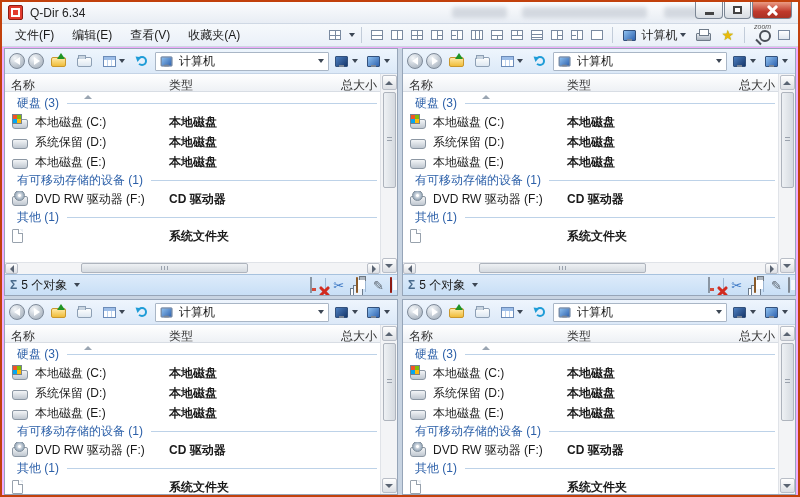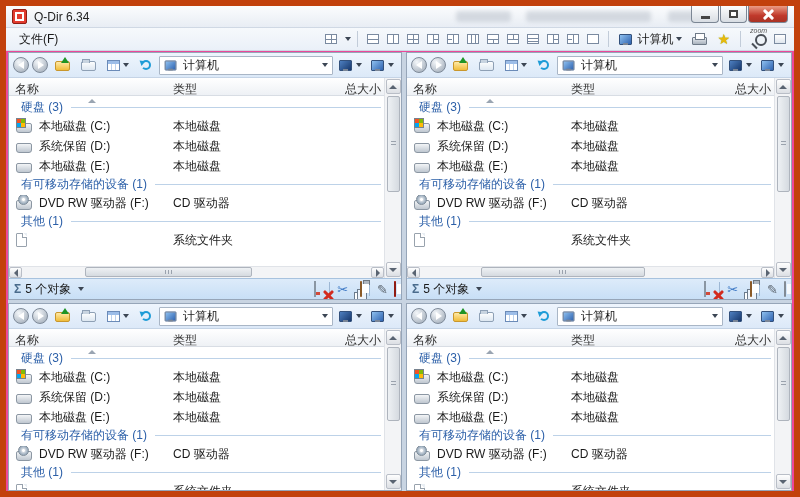--- a/index.html
+++ b/index.html
@@ -1,18 +1,18 @@
 <!DOCTYPE html>
 <html><head>
 <meta charset="utf-8">
 <style>
 * { box-sizing: border-box; margin: 0; padding: 0; }
 html,body { width:800px; height:497px; overflow:hidden; }
 body { font-family:"Liberation Sans","DejaVu Sans",sans-serif; font-size:12px; color:#1a1a1a; background:#dfe7f1; }
-.window { position:absolute; inset:0; border:6px solid #c2410c; background:#ec4899; }
+.window { position:absolute; inset:0; border:2px solid #c2410c; background:#f0abfc; }
 
 
 .titlebar { position:relative; height:22px; background:linear-gradient(#fbfcfd,#e8edf4); border-bottom:1px solid #cfd8e4; display:flex; align-items:center; padding-left:6px; }
 .app-logo { width:15px; height:15px; background:#e23b2e; border:1px solid #8f1d14; border-radius:2px; position:relative; margin-right:7px; }
 .app-logo::after { content:""; position:absolute; inset:2px; border:2px solid #fff; }
 .title-text { color:#222; }
 .blur { position:absolute; top:5px; height:11px; border-radius:3px; background:#b6bdc8; filter:blur(2px); opacity:.5; }
 .winbtns { position:absolute; top:0; right:6px; display:flex; gap:1px; }
 .winbtn { height:17px; border:1px solid #7b8694; border-top:none; border-radius:0 0 4px 4px; background:linear-gradient(#fcfdfd,#d8dde3); display:flex; align-items:center; justify-content:center; }
 .winbtn.min { width:28px; } .winbtn.max { width:27px; }
@@ -97,21 +97,21 @@
 
 
 .pbody { flex:1; display:flex; min-height:0; }
 .pmain { flex:1; display:flex; flex-direction:column; min-width:0; }
 .list { flex:1; overflow:hidden; padding-top:3px; }
 .group-hdr { display:flex; align-items:center; height:17px; padding-left:12px; color:#2b5fa8; }
 .g-line { flex:1; height:1px; background:#bdd2e8; margin:0 3px 0 8px; }
 .row { display:flex; align-items:center; height:20px; }
 .cell { overflow:hidden; white-space:nowrap; }
 .c-name { width:158px; display:flex; align-items:center; gap:6px; padding-left:7px; }
-.c-type { width:142px; padding-left:6px; }
+.c-type { width:142px; padding-left:6px;font-weight:bold; }
 
 
 .fic { position:relative; display:inline-block; flex:none; }
 .fic.drive,.fic.drive-c,.fic.dvd { width:17px; height:12px; }
 .fic.drive::before,.fic.drive-c::before,.fic.dvd::before { content:""; position:absolute; left:0; right:1px; top:3px; height:8px; background:linear-gradient(#f3f5f7,#bfc7d0); border:1px solid #8c97a3; border-radius:2px 2px 3px 3px; }
 .fic.drive-c::after { content:""; position:absolute; left:0; top:-2px; width:8px; height:8px;
   background:conic-gradient(#81bc06 0 25%, #ffba08 0 50%, #05a6f0 0 75%, #f35325 0); border:1px solid #77828e; }
 .fic.dvd::after { content:""; position:absolute; left:2px; top:-3px; width:9px; height:9px; border-radius:50%;
   background:radial-gradient(circle,#ffffff 0 1px,#cfd6de 2px,#9fb0c0 4px); border:1px solid #7e8b98; }
 .fic.file { width:11px; height:14px; border:1px solid #98a2ad; background:#fff; border-radius:1px; }
@@ -178,20 +178,23 @@
         </div>
       <div class="winbtn close">
           <span class="glyph-close"></span>
         </div>
     </div>
   </div>
 
   <div class="menubar">
     <span style="display:flex;">
         <span class="menu-item">文件(F)</span>
+        <span class="menu-item">编辑(E)</span>
+        <span class="menu-item">查看(V)</span>
+        <span class="menu-item">收藏夹(A)</span>
       </span>
     <div class="mb-right">
       <span class="lb p-quad">
           <i></i>
         </span>
       <span class="dd"></span>
       <span class="tb-sep"></span>
       <span style="display:flex;gap:2px;">
           <span class="lb p-h">
             <i></i>

